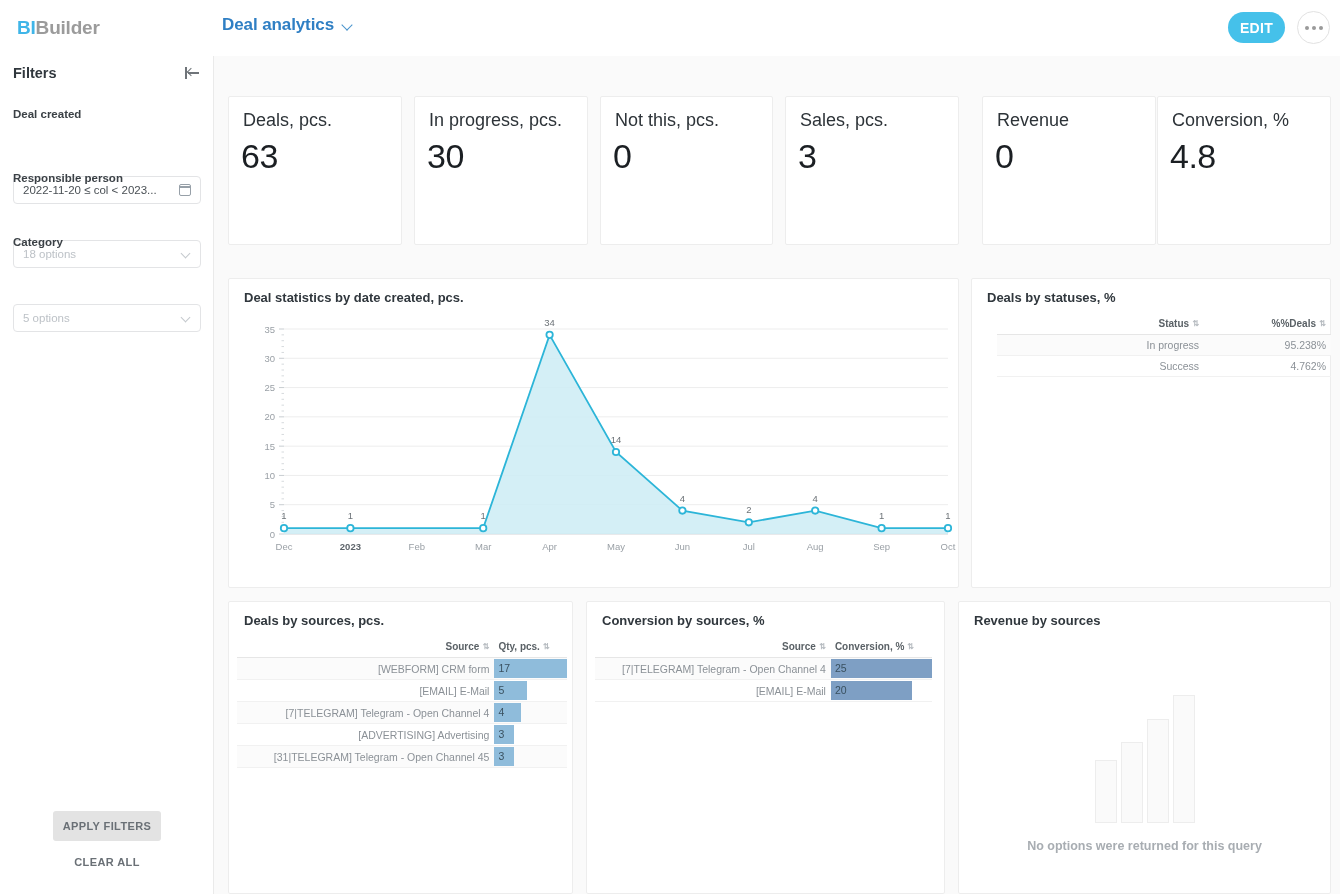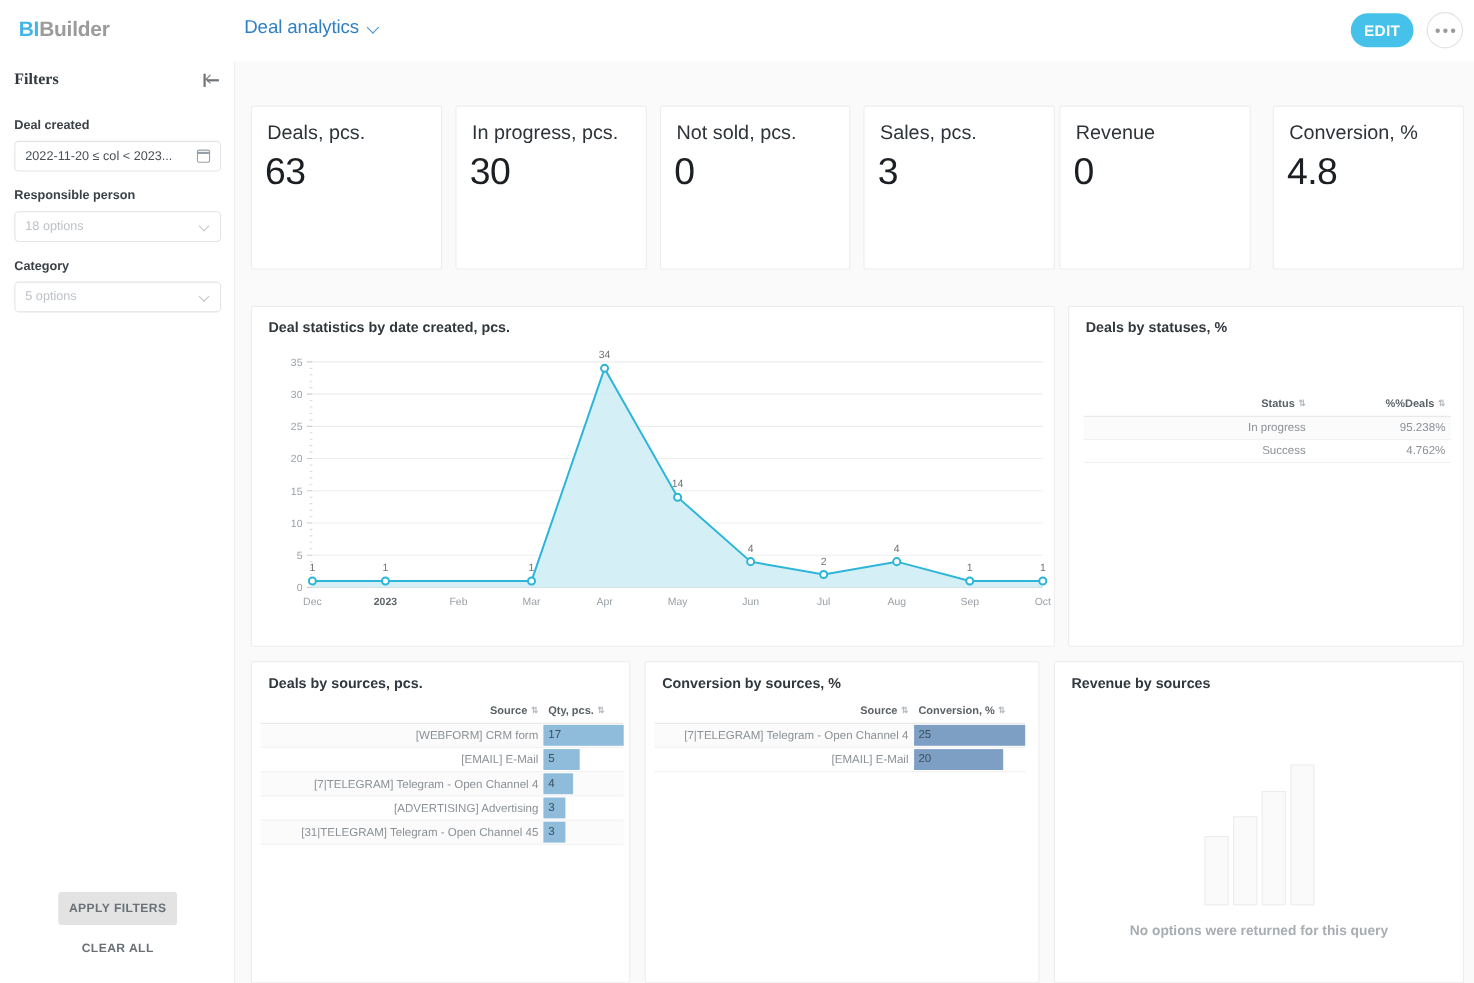--- a/index.html
+++ b/index.html
@@ -14,21 +14,21 @@
   
   .topbar {
     position: absolute; left: 0; top: 0; width: 1340px; height: 56px;
     background: #ffffff; display: flex; align-items: center;
   }
   .logo { position: absolute; left: 17px; top: 17px; font-size: 19px; font-weight: 700; letter-spacing: -0.2px; }
   .logo .bi { color: #3fb5e8; margin-top: 12px; }
   .logo .builder { color: #9b9b9b; }
 
   .dash-title-wrap { position: absolute; left: 222px; top: 15px; display: flex; align-items: center; gap: 9px; cursor: pointer; }
-  .dash-title { font-size: 17px; font-weight: 400; color: #2f7fc4; letter-spacing: -0.1px; }
+  .dash-title { font-size: 17px; font-weight: 700; color: #2f7fc4; letter-spacing: -0.1px; }
   .chev { width: 11px; height: 11px; position: relative; }
   .chev::after {
     content: ""; position: absolute; left: 0; top: 1px;
     width: 7px; height: 7px;
     border-right: 1.6px solid #4a94cd; border-bottom: 1.6px solid #4a94cd;
     transform: rotate(45deg);
   }
 
   .edit-btn {
     position: absolute; right: 55px; top: 12px;
@@ -45,36 +45,36 @@
     display: flex; align-items: center; justify-content: center; gap: 3px;
     cursor: pointer;
   }
   .more-btn i { width: 4px; height: 4px; border-radius: 50%; background: #9a9a9a; display: block; }
 
   
   .sidebar {
     position: absolute; left: 0; top: 56px; width: 214px; height: 838px;
     background: #ffffff; border-right: 1px solid #eaeaea;
   }
-  .sb-head { position: absolute; left: 13px; top: 8px; width: 188px; display: flex; align-items: center; justify-content: space-between; font-family: Liberation Serif, serif; }
+  .sb-head { position: absolute; left: 13px; top: 8px; width: 188px; display: flex; align-items: center; justify-content: space-between; }
   .sb-title { font-size: 14.5px; font-weight: 700; color: #30373d; }
   .collapse-ico { width: 17px; height: 17px; position: relative; cursor: pointer; }
   .collapse-ico .bar { position: absolute; left: 1px; top: 3px; width: 1.6px; height: 12px; background: #6f7479; }
   .collapse-ico .arw { position: absolute; left: 4px; top: 8px; width: 11px; height: 1.5px; background: #6f7479; }
   .collapse-ico .arw::before {
     content:""; position: absolute; left: 0; top: -3px; width: 5px; height: 5px;
     border-left: 1.5px solid #6f7479; border-bottom: 1.5px solid #6f7479; transform: rotate(45deg);
   }
 
   .f-label { position: absolute; left: 13px; font-size: 11.5px; font-weight: 700; color: #3b4146; }
   .f-field {
     position: absolute; left: 13px; width: 188px; height: 28px;
     border: 1px solid #e3e4e6; border-radius: 4px; background: #fff;
     display: flex; align-items: center; padding: 0 9px;
-    font-size: 11.5px; cursor: pointer;
+    font-size: 11.5px; cursor: pointer; margin-top: 48px;
   }
   .f-field .val { color: #4a5055; flex: 1; white-space: nowrap; overflow: hidden; }
   .f-field .val.muted { color: #bdc2c7; }
 
   .cal-ico { width: 12px; height: 12px; border: 1.3px solid #97a0a8; border-radius: 2px; position: relative; }
   .cal-ico::before { content:""; position:absolute; left:-1.3px; top: 1.3px; width: 12px; height: 1.3px; background:#97a0a8; }
   .sel-chev { width: 9px; height: 9px; position: relative; }
   .sel-chev::after { content:""; position:absolute; left:0; top:0; width:6px; height:6px;
     border-right: 1.3px solid #c4c9cd; border-bottom: 1.3px solid #c4c9cd; transform: rotate(45deg); }
 
@@ -189,28 +189,28 @@
 
   <div class="card" style="left:14px;  top:40px; width:174px; height:149px;">
     <div class="kpi-title">Deals, pcs.</div>
     <div class="kpi-val">63</div>
   </div>
   <div class="card" style="left:200px; top:40px; width:174px; height:149px;">
     <div class="kpi-title">In progress, pcs.</div>
     <div class="kpi-val">30</div>
   </div>
   <div class="card" style="left:386px; top:40px; width:173px; height:149px;">
-    <div class="kpi-title">Not sold, pcs.</div>
+    <div class="kpi-title">Not this, pcs.</div>
     <div class="kpi-val">0</div>
   </div>
   <div class="card" style="left:571px; top:40px; width:174px; height:149px;">
     <div class="kpi-title">Sales, pcs.</div>
     <div class="kpi-val">3</div>
   </div>
-  <div class="card" style="left:749px; top:40px; width:174px; height:149px;">
+  <div class="card" style="left:768px; top:40px; width:174px; height:149px;">
     <div class="kpi-title">Revenue</div>
     <div class="kpi-val">0</div>
   </div>
   <div class="card" style="left:943px; top:40px; width:174px; height:149px;">
     <div class="kpi-title">Conversion, %</div>
     <div class="kpi-val">4.8</div>
   </div>
 
   <div class="card" style="left:14px; top:222px; width:731px; height:310px;">
     <div class="panel-title">Deal statistics by date created, pcs.</div>
@@ -301,21 +301,21 @@
           <text x="519.8" y="241" text-anchor="middle" class="axis-lbl">Jul</text>
           <text x="586.2" y="241" text-anchor="middle" class="axis-lbl">Aug</text>
           <text x="652.6" y="241" text-anchor="middle" class="axis-lbl">Sep</text>
           <text x="719" y="241" text-anchor="middle" class="axis-lbl">Oct</text>
         </svg>
     </div>
   </div>
 
   <div class="card" style="left:757px; top:222px; width:360px; height:310px;">
     <div class="panel-title">Deals by statuses, %</div>
-    <table class="tbl" id="statuses-table" style="left:13px; top:36px; width:334px;margin-top:44px;">
+    <table class="tbl" id="statuses-table" style="left:25px; top:36px; width:334px;">
         <thead>
           <tr>
             <th style="width:62%">Status<span class="sort-ico">⇅</span></th>
             <th style="width:38%">%%Deals<span class="sort-ico">⇅</span></th>
           </tr>
         </thead>
         <tbody>
           <tr class="stripe">
             <td class="lbl">In progress</td>
             <td class="lbl">95.238%</td>

